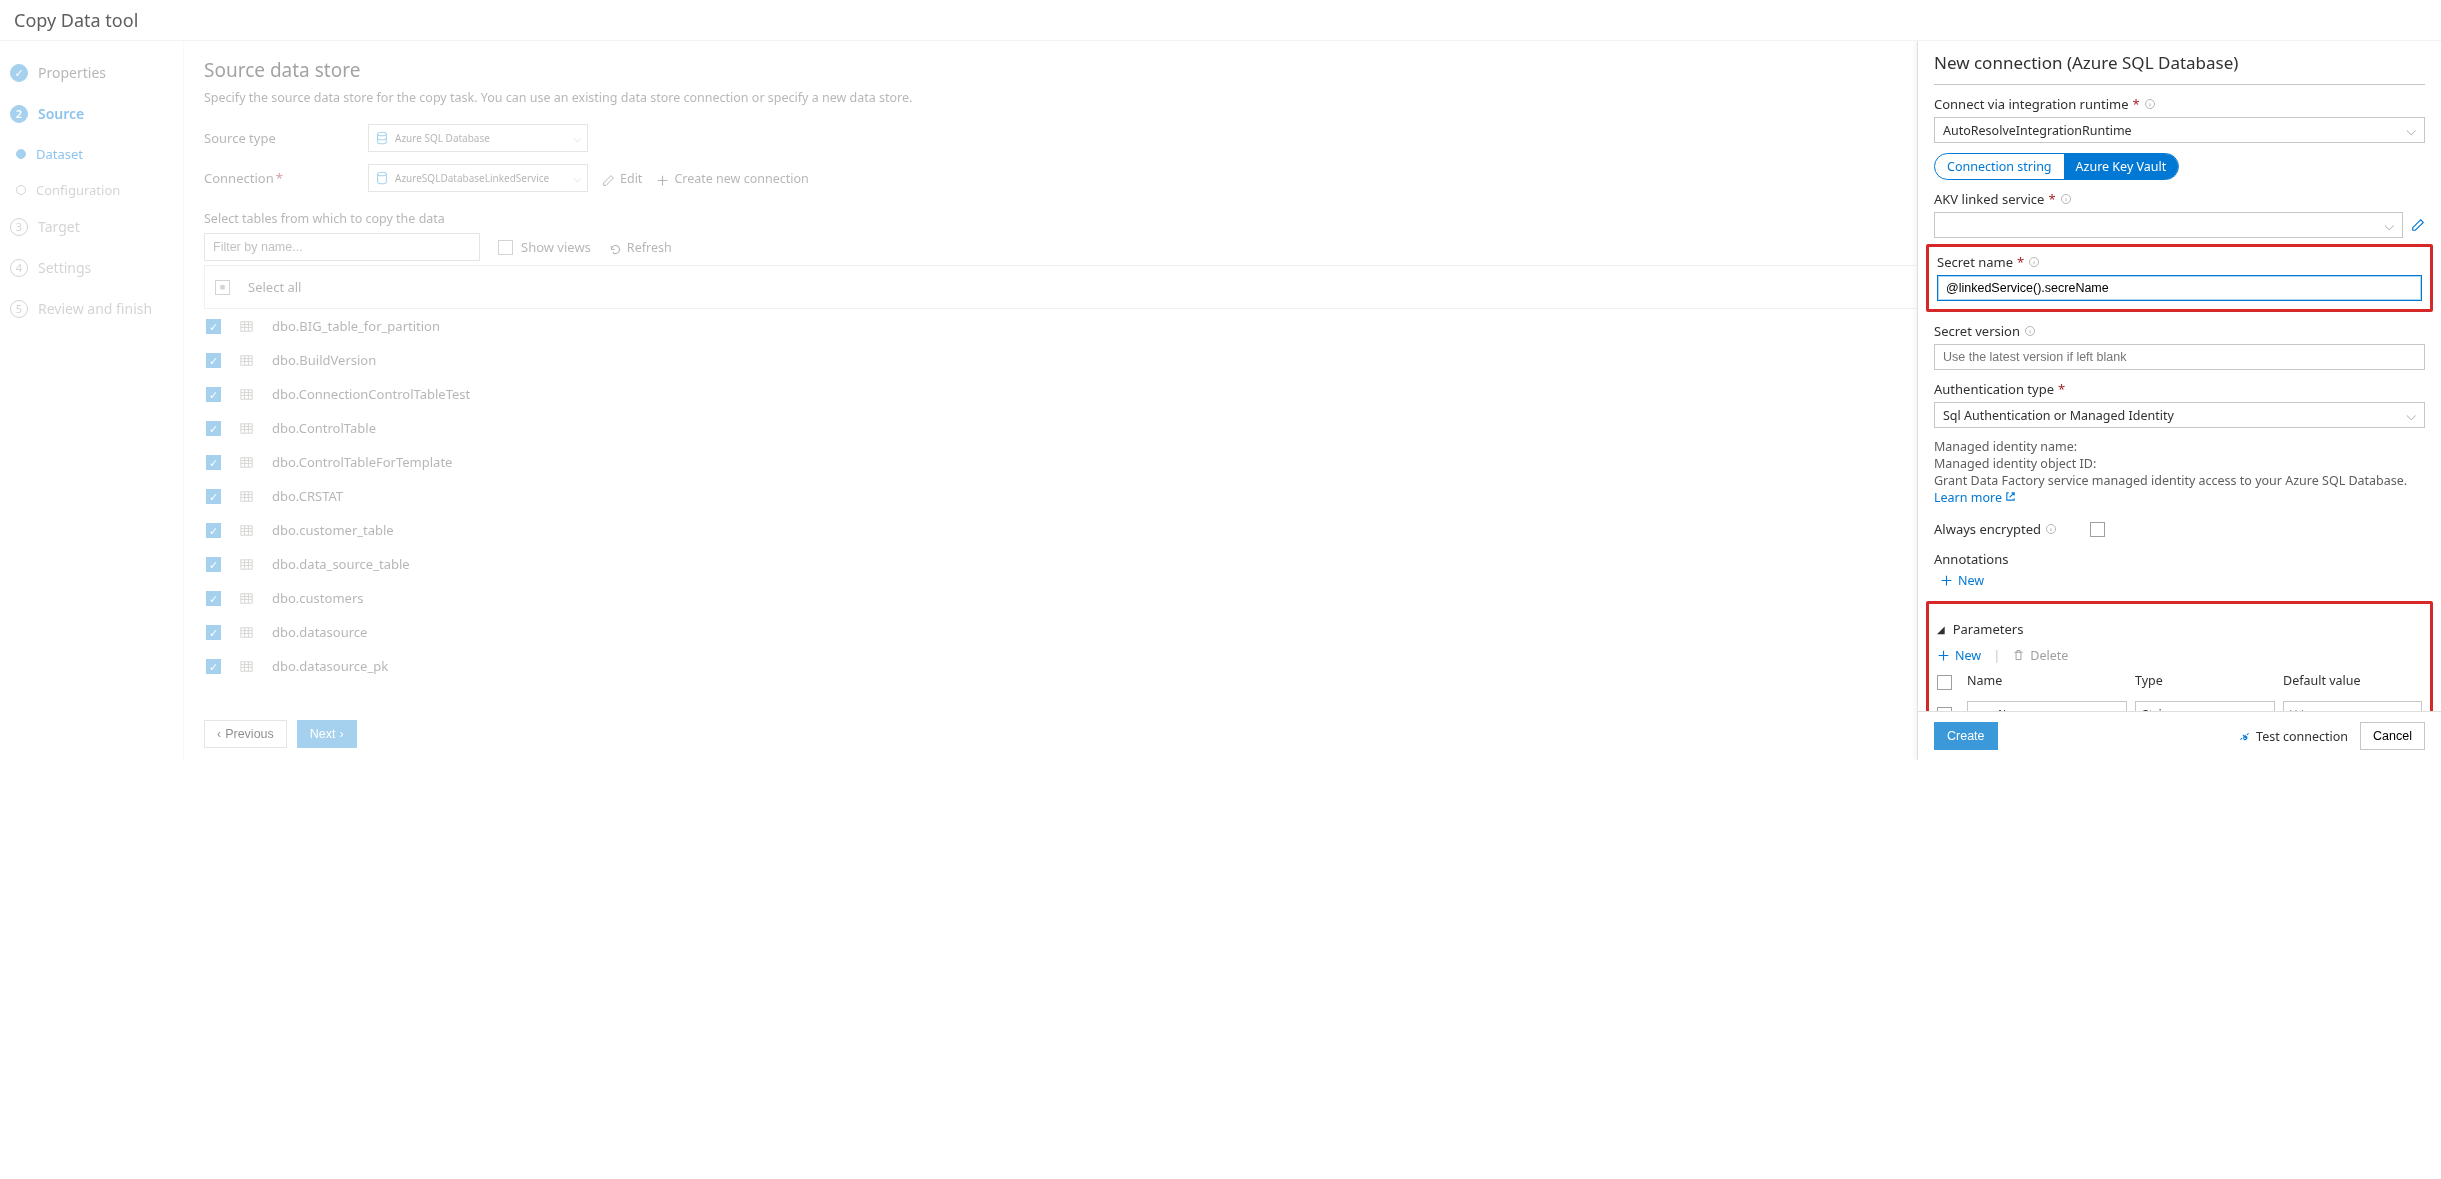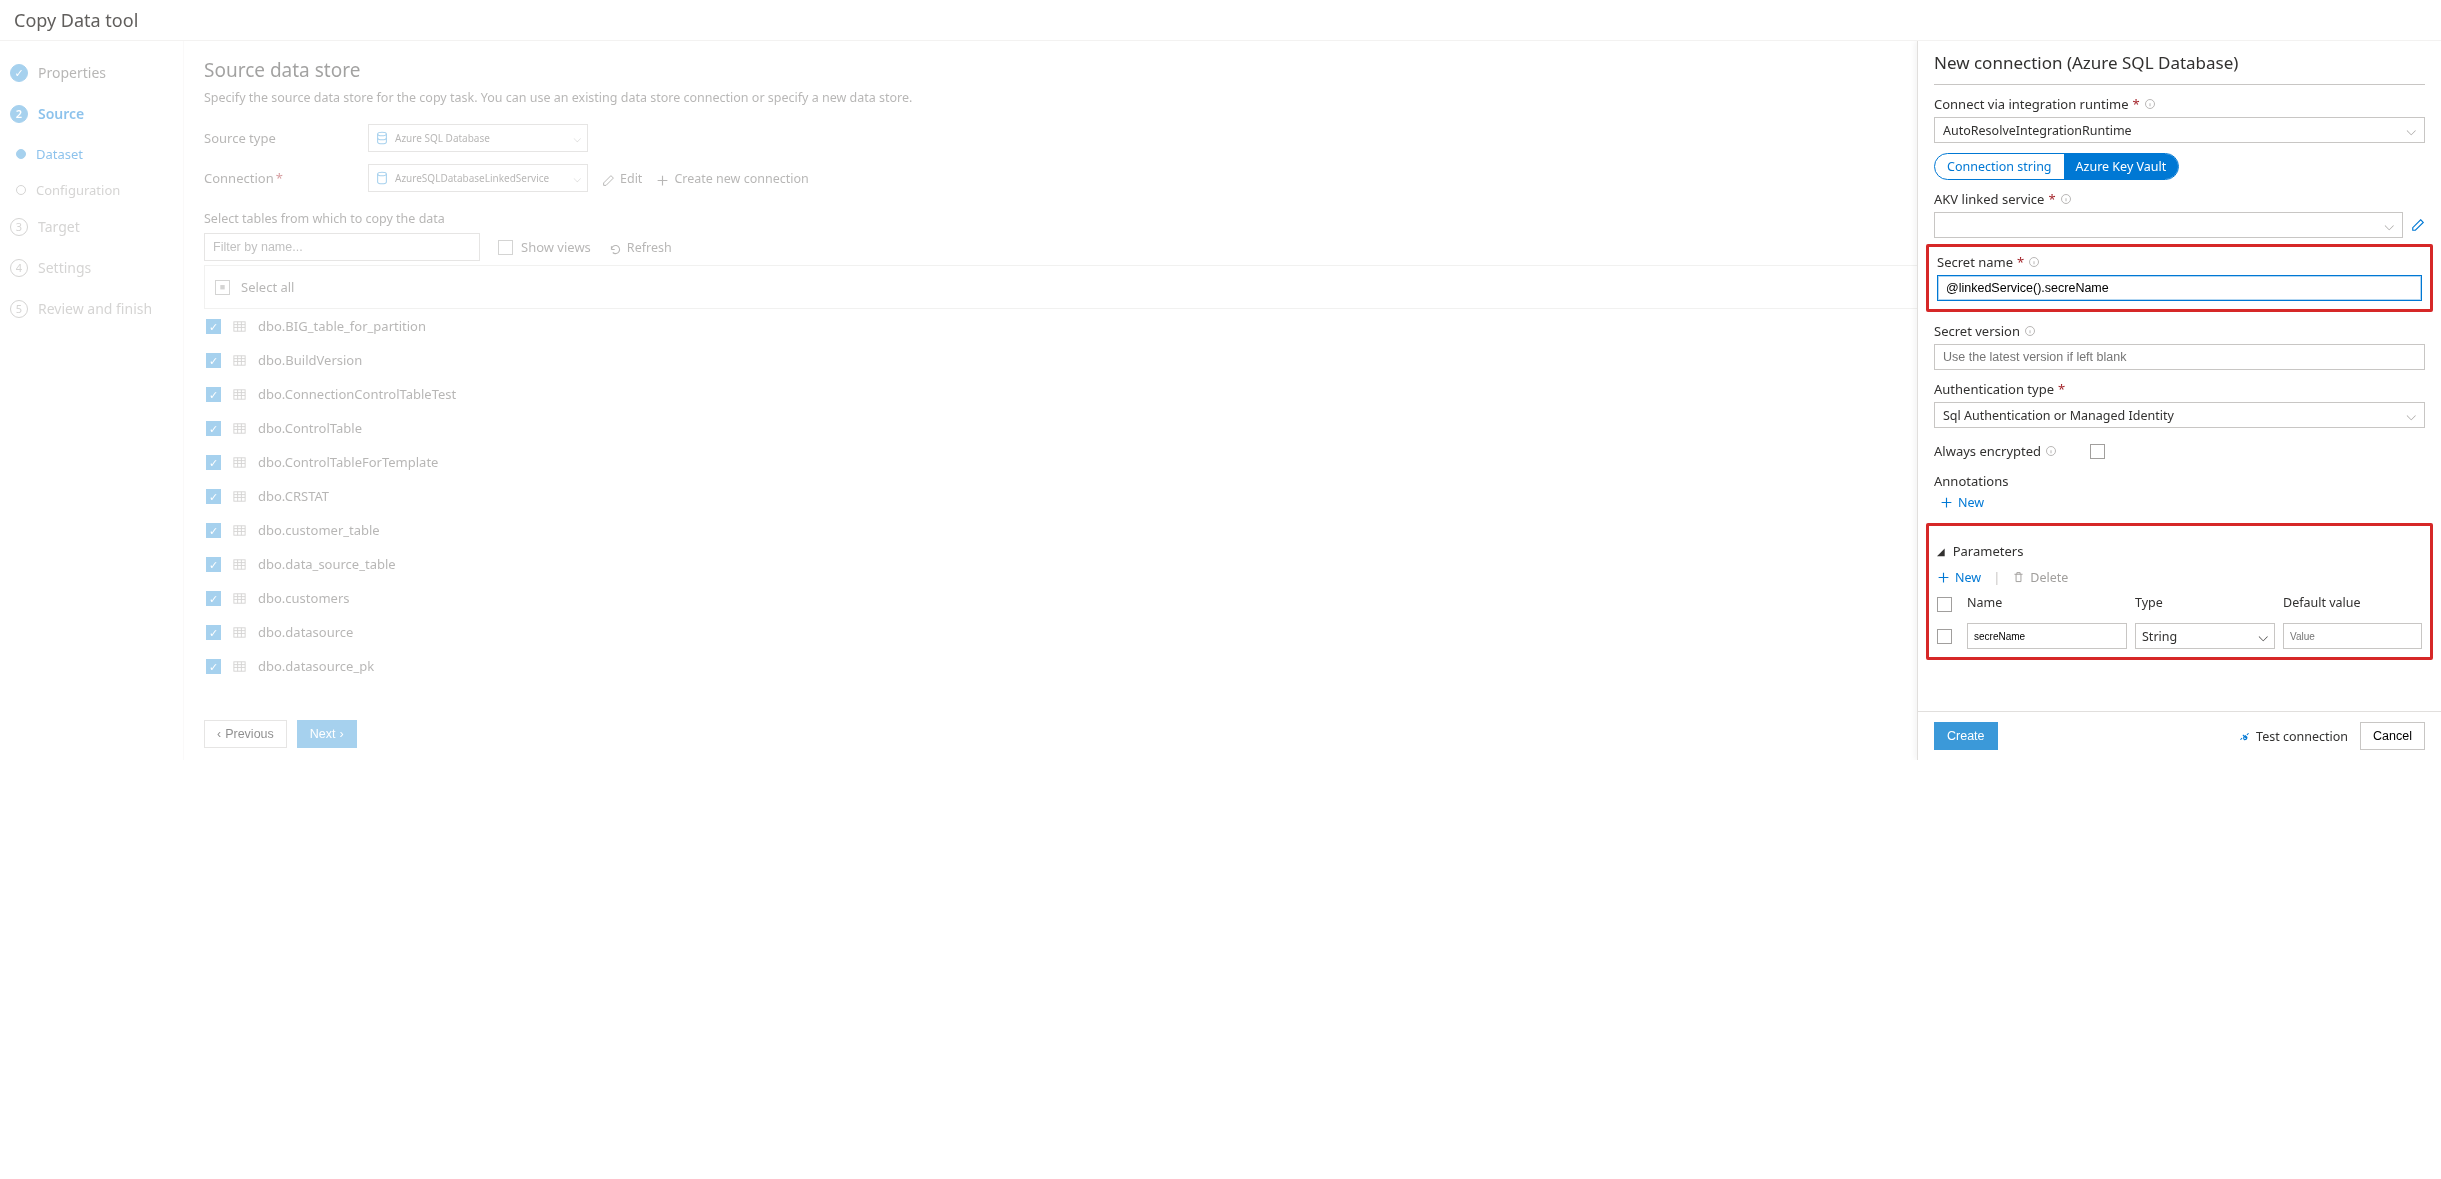--- a/index.html
+++ b/index.html
@@ -103,21 +103,21 @@
   .thin { font-size: 12.5px; color: var(--text-gray);}
   .filter {
     width: 276px; height: 28px; border: 1px solid var(--border);
     padding: 0 8px; font-size: 12.5px; color: var(--text-muted);
   }
   .toolbar-row { display:flex; align-items:center; gap: 18px; margin: 6px 0 4px;}
   .checkbox { width: 15px; height: 15px; border: 1px solid var(--text-muted); display:inline-flex; align-items:center; justify-content:center;}
   .checkbox.checked { background: var(--azure-blue-light); border-color: var(--azure-blue-light);}
   .checkbox.checked::after { content:"✓"; color:#fff; font-size:11px;}
   .checkbox.mixed::after { content:"■"; color: var(--text-muted); font-size: 9px; line-height: 0;}
-  .tbl-row { display:flex; align-items:center; gap:11px; padding:8px 2px; color: var(--text-gray);}
+  .tbl-row { display:flex; align-items:center; gap:18px; padding:8px 2px; color: var(--text-gray);}
   .db-ic { width:15px; height:15px; color: var(--text-muted);}
   .status-right { margin-left:auto; color: var(--text-gray); font-size:12.5px;}
   .tables { flex: 1 1 auto; overflow-y: auto; padding-bottom: 6px;}
   .footer-bar {
     display:flex; align-items:center; gap: 10px; padding: 8px 0 12px;
     border-top: 1px solid transparent;
   }
   .btn {
     height: 28px; padding: 0 12px; display:inline-flex; align-items:center; justify-content:center;
     font-size: 12.5px; border: 1px solid var(--border); background:#fff; cursor:pointer;
@@ -458,20 +458,31 @@
 
         <div class="flabel">
           <span>Authentication type</span>
             <span class="req">*</span>
         </div>
         <div class="dropdown">
           <span>Sql Authentication or Managed Identity</span>
           <span class="chev">⌵</span>
         </div>
 
+        <div class="small-muted" style="margin-top:10px;">
+          <div>Managed identity name:</div>
+          <div>Managed identity object ID:</div>
+          <div>Grant Data Factory service managed identity access to your Azure SQL Database.</div>
+          <span class="linkblue">
+            <span>Learn more</span>
+            <svg class="ext-ic" viewBox="0 0 12 12" fill="none" stroke="currentColor" stroke-width="1.2">
+                <path d="M4 2H2v8h8V8M7 2h3v3M10 2L5 7"></path>
+              </svg>
+          </span>
+        </div>
 
         <div class="inline" style="gap:33px; margin-top:14px;">
           <div class="flabel" style="margin:0;">
             <span>Always encrypted</span>
             <svg class="info-ic" viewBox="0 0 16 16" fill="none" stroke="currentColor">
                 <circle cx="8" cy="8" r="6"></circle>
                 <path d="M8 5v0M8 7v4"></path>
               </svg>
           </div>
           <span class="checkbox"></span>

